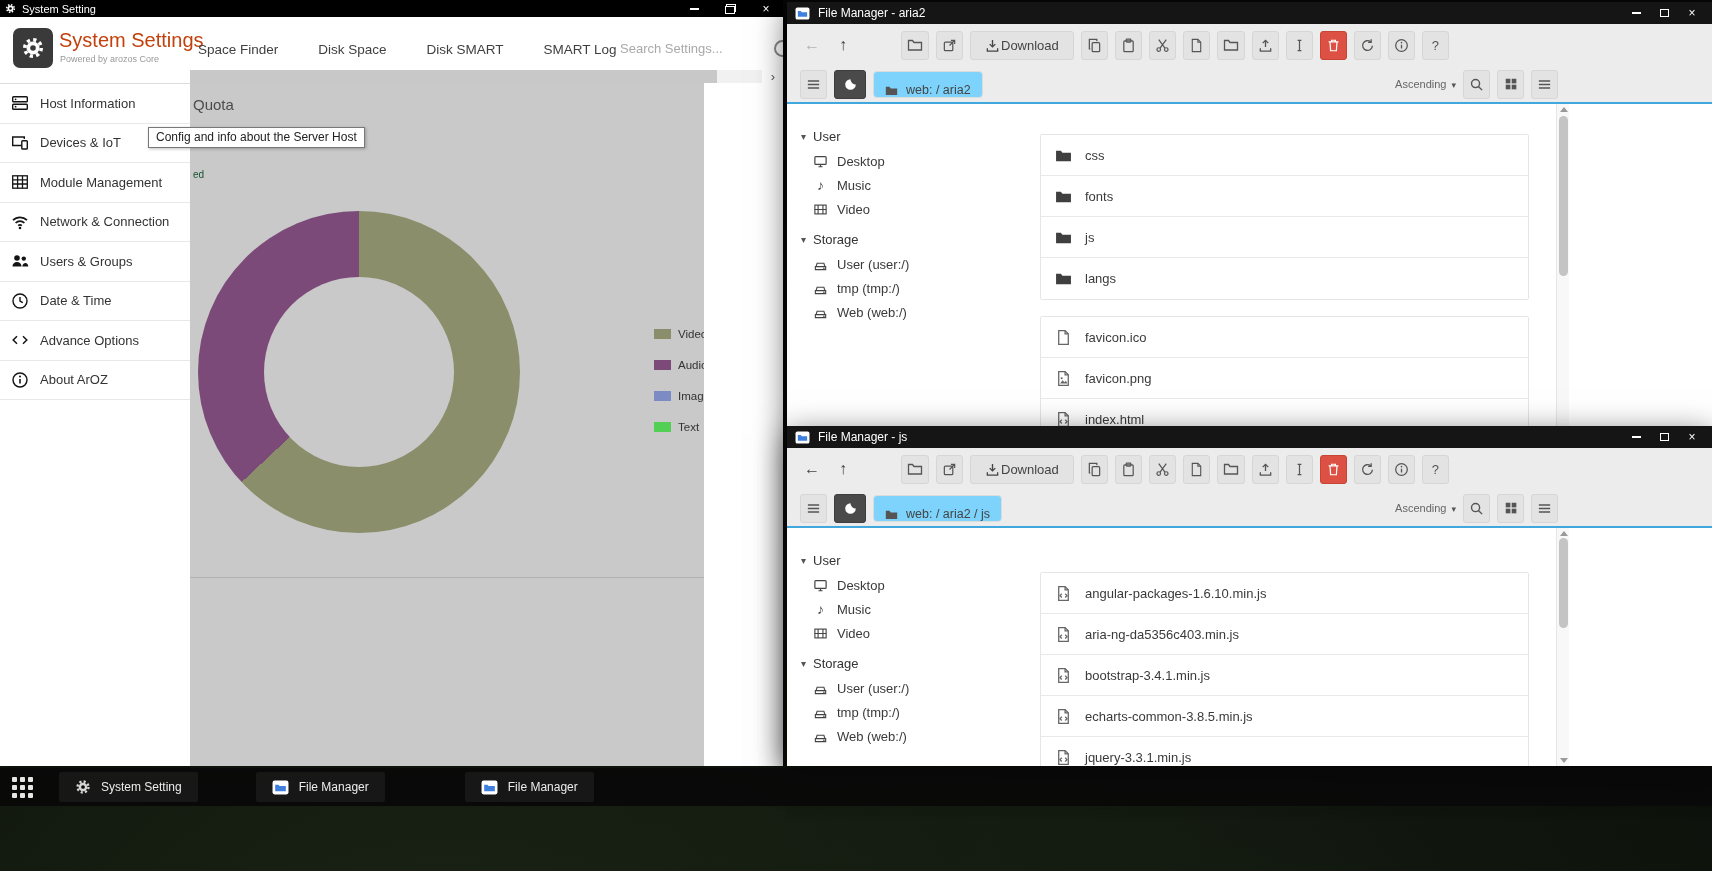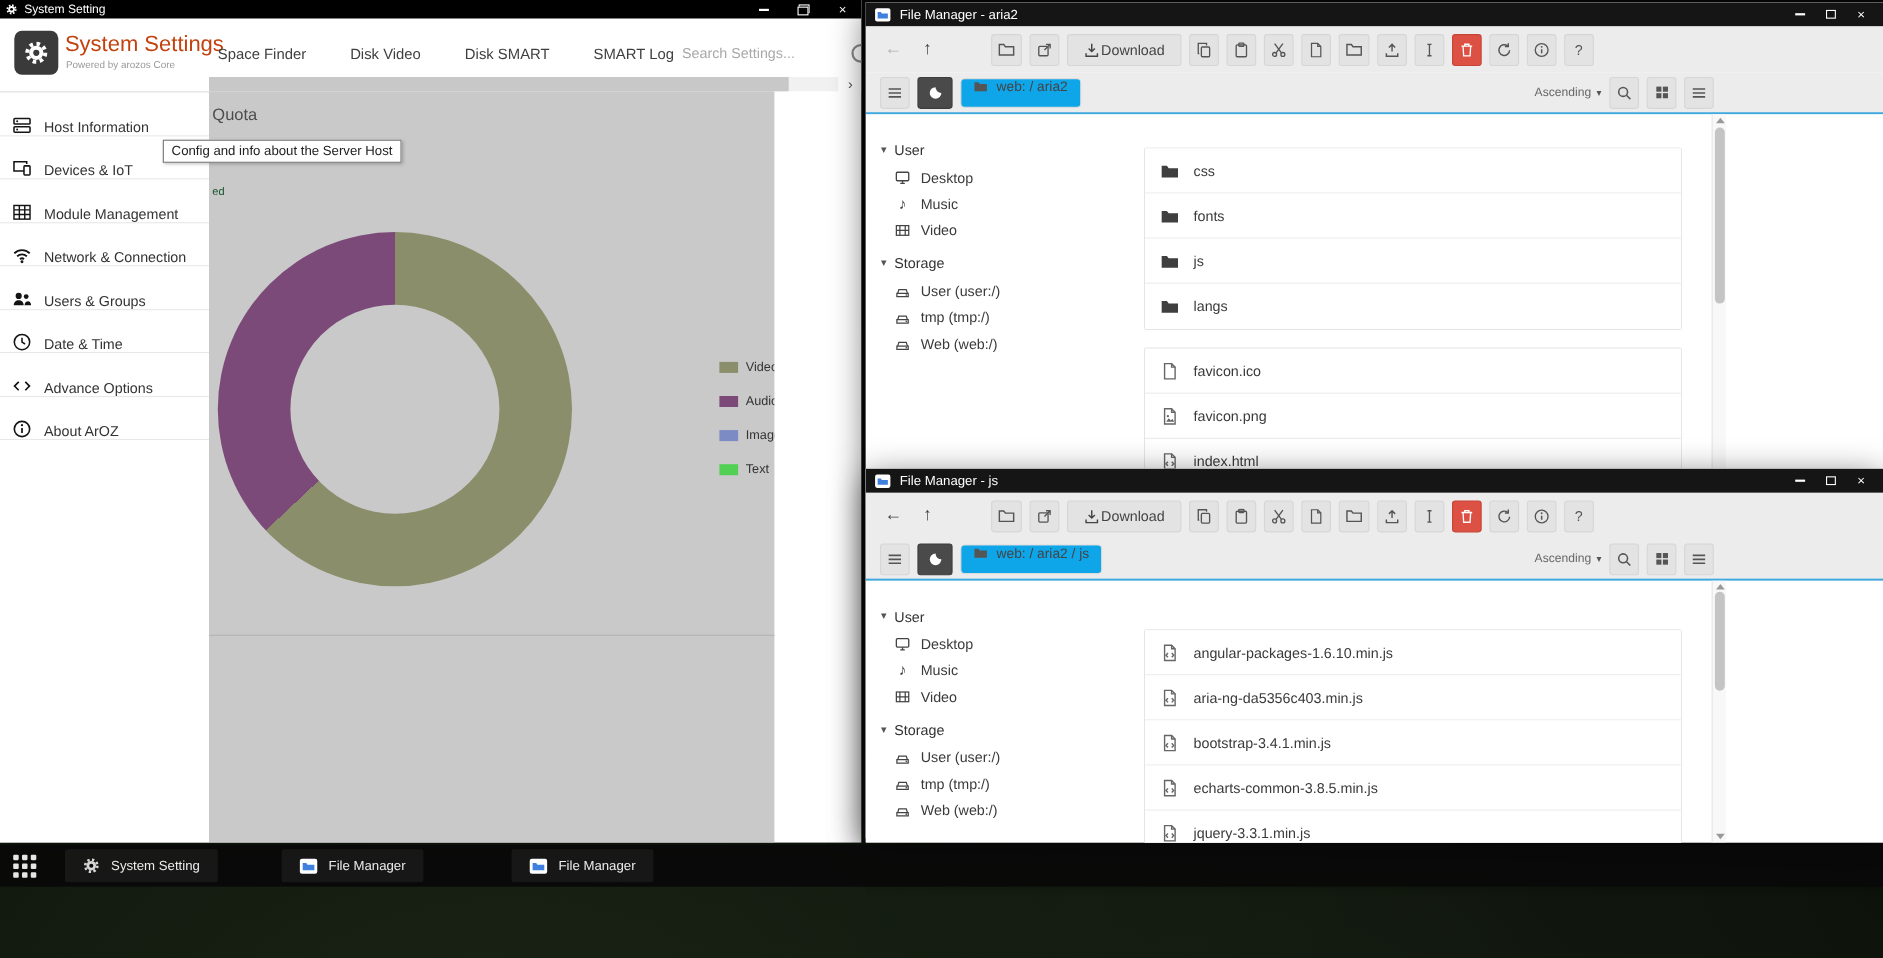--- a/index.html
+++ b/index.html
@@ -29,21 +29,21 @@
   .ss-subtitle{position:absolute;left:60px;top:37px;font-size:9px;color:#999}
   .ss-tabs{position:absolute;left:198px;top:25px;display:flex;gap:40px;font-size:13.5px;color:#3f3f3f;white-space:nowrap}
   .ss-tab{cursor:pointer}
   .ss-search{position:absolute;left:620px;top:24px;width:135px;border:none;outline:none;font-size:13px;color:#555;background:transparent}
   .ss-search::placeholder{color:#a9a9a9}
   .ss-cutcircle{position:absolute;left:774px;top:23px;width:17px;height:17px;border:2px solid #888;border-radius:50%}
   .ss-hscroll{position:absolute;left:190px;top:53px;width:572px;height:13px;background:#f1f1f1}
   .ss-hthumb{position:absolute;left:0;top:0;height:13px;width:527px;background:#c8c8c8;cursor:pointer}
   .ss-harrow{position:absolute;left:765px;top:53px;width:16px;height:13px;color:#555;font-size:13px;display:flex;align-items:center;justify-content:center;cursor:pointer}
   .ss-sidebar{position:absolute;left:0;top:83px;width:190px;height:683px;background:#fff;border-top:1px solid #ddd}
-  .ss-item{height:39.5px;display:flex;align-items:flex-end;gap:11px;padding-left:11px;border-bottom:1px solid #e8e8e8;font-size:13px;color:#333;cursor:pointer}
+  .ss-item{height:39.5px;display:flex;align-items:center;gap:11px;padding-left:11px;border-bottom:1px solid #e8e8e8;font-size:13px;color:#333;cursor:pointer}
   .ss-item svg{color:#141414;flex:0 0 auto}
   .ss-content{position:absolute;left:190px;top:83px;width:514px;height:683px;background:#c9c9c9;overflow:hidden}
   .ss-heading{position:absolute;left:3px;top:13px;font-size:15px;color:#4c4c4c}
   .ss-frag{position:absolute;left:3px;top:86px;font-size:10px;color:#14532d}
   .donut{position:absolute;left:8px;top:128px;width:322px;height:322px;border-radius:50%}
   .donut-hole{position:absolute;left:66px;top:66px;width:190px;height:190px;border-radius:50%;background:#c9c9c9}
   .legend{position:absolute;left:464px;top:245px;display:flex;flex-direction:column;gap:19px}
   .legend-row{display:flex;align-items:center;gap:7px}
   .legend-swatch{width:17px;height:10px;background:#888}
   .legend-label{font-size:11.5px;color:#333}
@@ -59,21 +59,21 @@
   .fm-ctl{width:24px;height:22px;display:flex;align-items:center;justify-content:center;color:#fff;background:none;border:none;font-size:12px;cursor:pointer}
   .fm-toolbar{background:#ececec;padding:0 13px;height:42px;display:flex;align-items:center;gap:7px}
   .tb{min-width:27px;height:29px;padding:0 5px;background:#e3e3e3;border:1px solid #d6d6d6;border-radius:3px;display:flex;align-items:center;justify-content:center;color:#555;font-size:13px;cursor:pointer}
   .tb-arrow{background:none;border:none;font-size:16px;color:#444;min-width:24px;padding:0}
   .tb-arrow.disabled{color:#b3b3b3}
   .tb-download{gap:1px;padding:0 14px;font-size:13px;color:#444}
   .tb-danger{background:#dd5145;border-color:#c74437;color:#fff}
   .tb-moon{background:#4a4a4a;border-color:#3d3d3d;color:#fff;min-width:32px}
   .tb-gap{width:32px}
   .fm-row2{background:#ececec;padding:0 154px 0 13px;height:36px;display:flex;align-items:center;gap:7px}
-  .fm-crumb{height:27px;background:#0ea5e9;border:1px solid #dcdcdc;border-radius:4px;display:flex;align-items:flex-start;gap:8px;padding:0 11px;font-size:12.5px;color:#444;cursor:pointer}
+  .fm-crumb{height:27px;background:#7dd3fc;border:1px solid #dcdcdc;border-radius:4px;display:flex;align-items:flex-end;gap:8px;padding:0 11px;font-size:12.5px;color:#444;cursor:pointer}
   .fm-crumb svg{color:#555}
   .fm-sort{margin-left:auto;display:flex;align-items:flex-end;gap:5px;font-size:11px;color:#666;cursor:pointer}
   .fm-sort .car{font-size:9px;color:#555}
   .fm-blue{height:2px;background:#41a8dd}
   .fm-main{position:absolute;left:0;right:0;top:102px;bottom:0;background:#fff}
   .fm-tree{position:absolute;left:0;top:0;width:250px;bottom:0;padding:20px 0 0 14px;font-size:13px;color:#333}
   .tree-sec{display:flex;align-items:center;gap:7px;height:25px;cursor:pointer}
   .tree-caret{font-size:10px;color:#555}
   .tree-item{display:flex;align-items:center;gap:9px;height:24px;padding-left:12px;cursor:pointer;color:#3a3a3a}
   .tree-item svg{color:#444}
@@ -275,21 +275,21 @@
     <div class="ss-header">
       <div class="ss-logo">
           <svg width="24" height="24">
             <use href="#s-gear"></use>
           </svg>
         </div>
       <div class="ss-apptitle">System Settings</div>
       <div class="ss-subtitle">Powered by arozos Core</div>
       <nav class="ss-tabs">
         <span class="ss-tab">Space Finder</span>
-        <span class="ss-tab">Disk Video</span>
+        <span class="ss-tab">Disk Space</span>
         <span class="ss-tab">Disk SMART</span>
         <span class="ss-tab">SMART Log</span>
       </nav>
       <input class="ss-search" placeholder="Search Settings..." style="">
       <span class="ss-cutcircle"></span>
       <div class="ss-hscroll">
           <div class="ss-hthumb"></div>
         </div>
       <div class="ss-harrow">›</div>
     </div>

